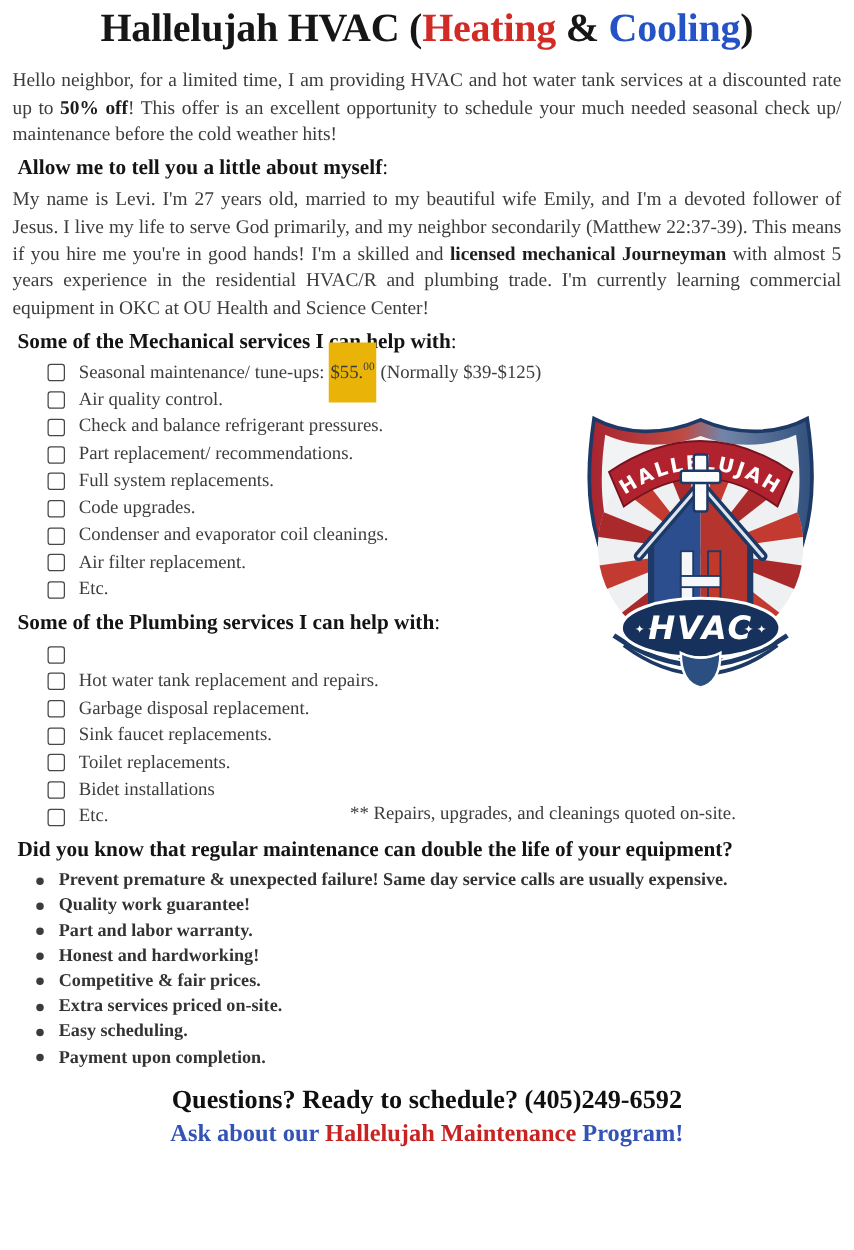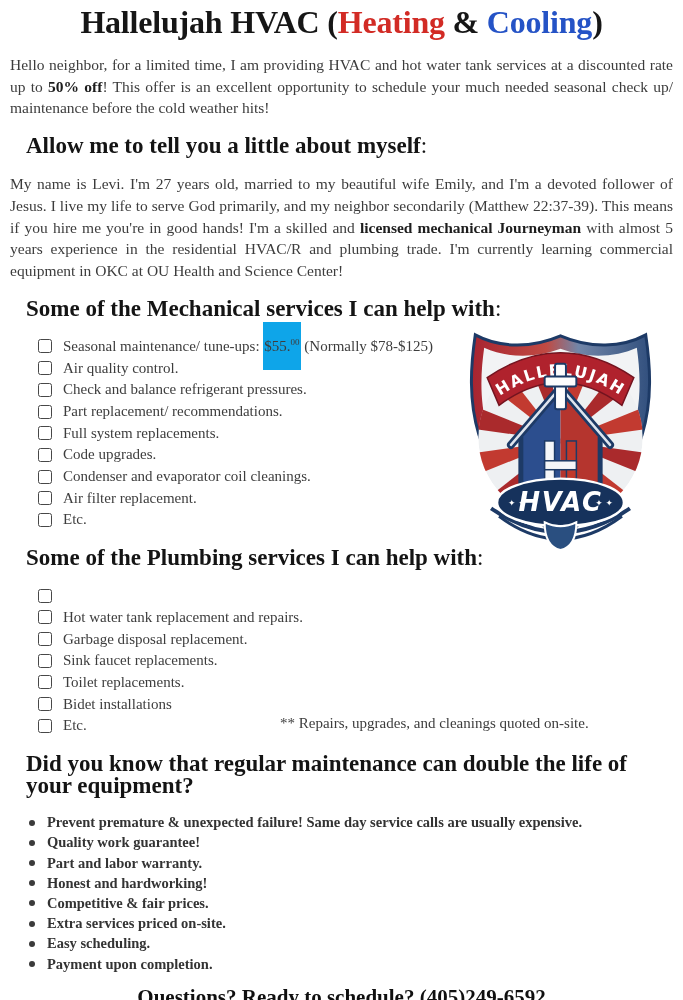--- a/index.html
+++ b/index.html
@@ -15,37 +15,37 @@
   }
   .t-red { color:#d22b25; }
   .t-blue { color:#2553c6; }
   p.para {
     margin:0; font-size:15.5px; line-height:21.7px; text-align:justify;
     color:#3c3c3c;
   }
   p.intro { margin-top:16px; }
   p.para b { color:#1d1d1d; }
   h2.sect {
-    margin:16px; font-size:23px; line-height:22px; font-weight:700; color:#141414;
+    margin:4px; font-size:17px; line-height:22px; font-weight:700; color:#141414;
   }
   h2 .colon { font-weight:400; }
   .about-h { margin-top:17px; }
   .mech-h  { margin-top:13px; }
   .plumb-h { margin-top:21px; }
   .bene-h  { margin-top:20px; }
   ul.checklist { list-style:none; margin:3px 0 0; padding:0 0 0 28px; }
   ul.checklist li {
     display:flex; align-items:center; height:21.7px; font-size:15px;
     color:#3d3d3d; position:relative; white-space:nowrap;
   }
   .cb {
     width:12px; height:12px; border:1.6px solid #474747; border-radius:2.5px;
     margin-right:11px; flex:none; background:#fff;
   }
-  .hl { background:#0ea5e9; padding:16px 1px; }
+  .hl { background:#eab308; padding:16px 1px; }
   sup.cents { font-size:9px; line-height:0; }
   .note { position:absolute; left:242px; top:0; font-size:15px; color:#3d3d3d; }
   ul.benefits { list-style:none; margin:3px 0 0; padding:0 0 0 19px; }
   ul.benefits li {
     display:flex; align-items:center; height:20.2px; font-size:14.5px;
     font-weight:700; color:#333333; white-space:nowrap;
   }
   .dot {
     width:6px; height:6px; border-radius:50%; background:#3b3b3b;
     margin-right:12px; flex:none;
@@ -68,21 +68,21 @@
 
   <p class="para intro"><span>Hello neighbor, for a limited time, I am providing HVAC and hot water tank services at a discounted rate up to </span><b>50% off</b><span>! This offer is an excellent opportunity to schedule your much needed seasonal check up/ maintenance before the cold weather hits!</span></p>
 
   <h2 class="sect about-h"><span>Allow me to tell you a little about myself</span><span class="colon">:</span></h2>
   <p class="para"><span>My name is Levi. I'm 27 years old, married to my beautiful wife Emily, and I'm a devoted follower of Jesus. I live my life to serve God primarily, and my neighbor secondarily (Matthew 22:37-39). This means if you hire me you're in good hands! I'm a skilled and </span><b>licensed mechanical Journeyman</b><span> with almost 5 years experience in the residential HVAC/R and plumbing trade. I'm currently learning commercial equipment in OKC at OU Health and Science Center!</span></p>
 
   <h2 class="sect mech-h"><span>Some of the Mechanical services I can help with</span><span class="colon">:</span></h2>
   <ul class="checklist">
     <li>
         <span class="cb"></span>
-        <span class="li-text"><span>Seasonal maintenance/ tune-ups: </span><span class="hl"><span>$55.</span><sup class="cents">00</sup></span><span> (Normally $78-$125)</span></span>
+        <span class="li-text"><span>Seasonal maintenance/ tune-ups: </span><span class="hl"><span>$55.</span><sup class="cents">00</sup></span><span> (Normally $39-$125)</span></span>
       </li>
     <li>
         <span class="cb"></span>
         <span>Air quality control.</span>
       </li>
     <li>
         <span class="cb"></span>
         <span>Check and balance refrigerant pressures.</span>
       </li>
     <li>

